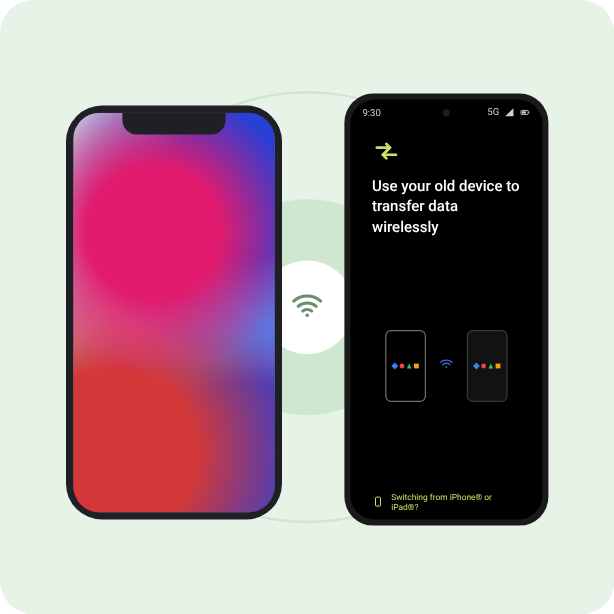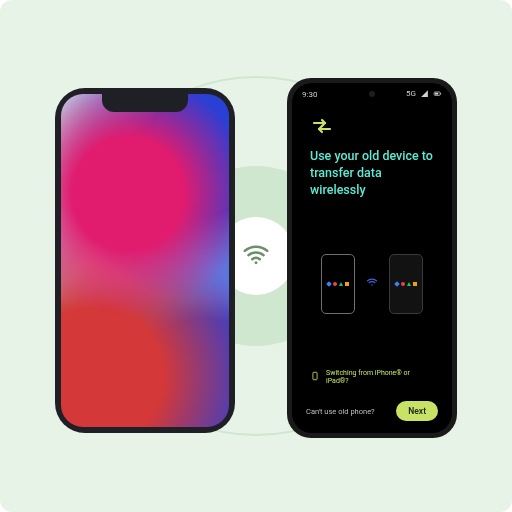--- a/index.html
+++ b/index.html
@@ -1,18 +1,18 @@
 <!DOCTYPE html>
 <html><head>
 <meta charset="utf-8">
 <style>
   *{box-sizing:border-box;margin:0;padding:0}
   html,body{width:512px;height:512px}
   body{font-family:-apple-system,BlinkMacSystemFont,"Segoe UI",Roboto,sans-serif}
-  .card{width:512px;height:512px;background:#e8f3e8;border-radius:12px;position:relative;overflow:hidden}
+  .card{width:512px;height:512px;background:#e8f3e8;border-radius:28px;position:relative;overflow:hidden}
   .ring-outer{position:absolute;top:50%;left:50%;width:360px;height:360px;border:2px solid #cfe6cf;border-radius:50%;transform:translate(-50%,-50%)}
   .ring-inner{position:absolute;top:50%;left:50%;width:180px;height:180px;background:#cfe6cf;border-radius:50%;transform:translate(-50%,-50%)}
   .wifi-hub{position:absolute;top:50%;left:50%;width:78px;height:78px;background:#fff;border-radius:50%;transform:translate(-50%,-50%);display:flex;align-items:center;justify-content:center;z-index:3}
   .wifi-hub svg{width:30px;height:30px}
   .dots{position:absolute;top:50%;left:50%;transform:translate(-50%,-50%);display:flex;align-items:center;justify-content:space-between;width:150px;z-index:2}
   .dots span{width:5px;height:5px;background:#7aa77a;border-radius:50%}
   .dots .spacer{visibility:hidden}
   
   .phone{position:absolute;border-radius:26px;z-index:4}
   .phone-left{top:88px;left:55px;width:180px;height:345px;background:#1f2026;border-radius:30px;padding:6px}
@@ -20,21 +20,21 @@
   .notch{position:absolute;top:0;left:50%;transform:translateX(-50%);width:86px;height:18px;background:#1f2026;border-bottom-left-radius:12px;border-bottom-right-radius:12px}
   
   .phone-right{top:78px;right:55px;width:170px;height:360px;background:#1a1a1a;border-radius:24px;padding:5px}
   .phone-right .screen{width:100%;height:100%;border-radius:20px;background:#000;color:#e9e9e9;position:relative;overflow:hidden;display:flex;flex-direction:column}
   .statusbar{display:flex;justify-content:space-between;align-items:center;padding:6px 10px;font-size:8px;color:#d0d0d0}
   .status-right{display:flex;gap:4px}
   .status-right svg{width:9px;height:9px}
   .punch{position:absolute;top:8px;left:50%;transform:translateX(-50%);width:6px;height:6px;background:#1e1e1e;border-radius:50%}
   .setup-icon{padding:8px 18px 0}
   .setup-icon svg{width:24px;height:24px}
-  .headline{padding:6px 18px 0;font-size:12.5px;line-height:1.35;color:#5eead4;font-weight:500}
+  .headline{padding:6px 18px 0;font-size:12.5px;line-height:1.35;color:#ffffff;font-weight:500}
   .mini-wrap{flex:1;display:flex;align-items:center;justify-content:center;gap:10px;padding:0 14px}
   .mini-phone{width:34px;height:60px;border:1.5px solid #6f6f6f;border-radius:5px;position:relative;display:flex;align-items:center;justify-content:center}
   .mini-phone.target{border-color:#3a3a3a;background:#121212}
   .shapes{display:flex;gap:2px}
   .shapes i{width:4px;height:4px;display:block}
   .sh-d{background:#3b82f6;transform:rotate(45deg)}
   .sh-c{background:#ef4444;border-radius:50%}
   .sh-t{width:0;height:0;border-left:2.5px solid transparent;border-right:2.5px solid transparent;border-bottom:4.5px solid #22c55e;background:transparent}
   .sh-s{background:#f59e0b}
   .mini-wifi svg{width:14px;height:14px;opacity:.85}
@@ -142,19 +142,15 @@
       <div class="switch-row">
         <span>
           <svg viewBox="0 0 24 24" fill="none" stroke="#c9e265" stroke-width="2">
               <rect x="7" y="3" width="10" height="18" rx="2"></rect>
               <circle cx="12" cy="18" r="0.8" fill="#c9e265" stroke="none"></circle>
             </svg>
         </span>
         <span>Switching from iPhone® or iPad®?</span>
       </div>
 
-      <div class="footer">
-        <span class="link">Can't use old phone?</span>
-        <span class="next-btn">Next</span>
-      </div>
     </div>
   </div>
 </div>
 
 </body></html>

